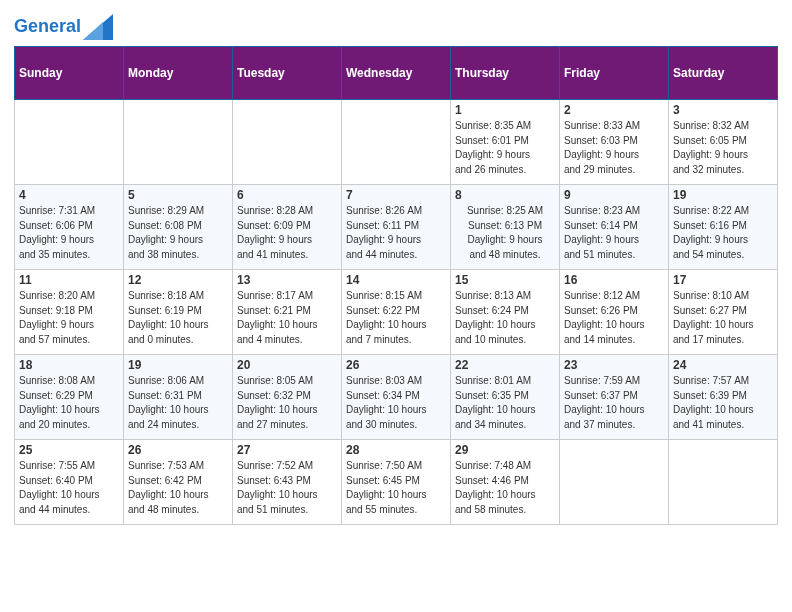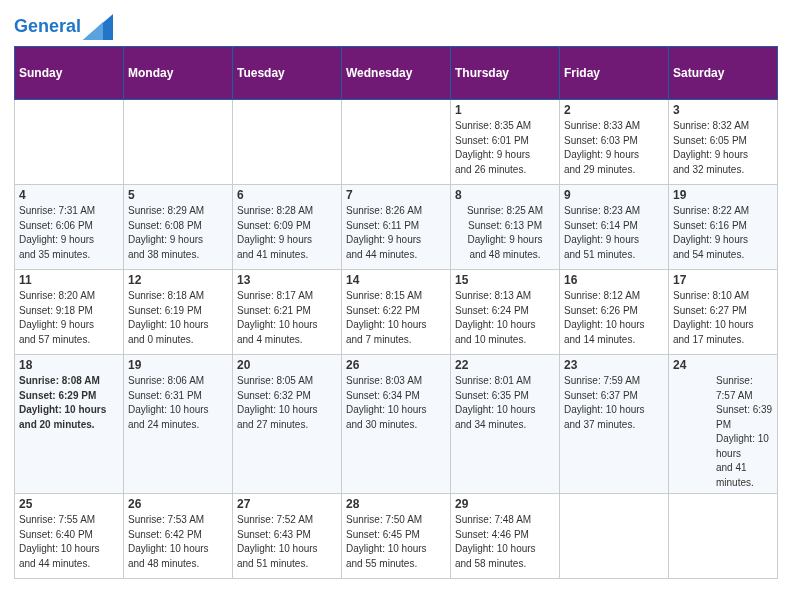--- a/index.html
+++ b/index.html
@@ -261,21 +261,21 @@
             <span class="day-number">17</span>
             <div class="day-info" style="white-space: pre-line;">Sunrise: 8:10 AM
 Sunset: 6:27 PM
 Daylight: 10 hours
 and 17 minutes.</div>
           </td>
         </tr>
         <tr>
           <td>
             <span class="day-number">18</span>
-            <div class="day-info" style="white-space: pre-line; font-weight: bold;">Sunrise: 8:08 AM
+            <div class="day-info" style="white-space: pre-line;">Sunrise: 8:08 AM
 Sunset: 6:29 PM
 Daylight: 10 hours
 and 20 minutes.</div>
           </td>
           <td>
             <span class="day-number">19</span>
             <div class="day-info" style="white-space: pre-line;">Sunrise: 8:06 AM
 Sunset: 6:31 PM
 Daylight: 10 hours
 and 24 minutes.</div>
@@ -303,21 +303,21 @@
           </td>
           <td>
             <span class="day-number">23</span>
             <div class="day-info" style="white-space: pre-line;">Sunrise: 7:59 AM
 Sunset: 6:37 PM
 Daylight: 10 hours
 and 37 minutes.</div>
           </td>
           <td>
             <span class="day-number">24</span>
-            <div class="day-info" style="white-space: pre-line; margin-left: 43px;">Sunrise: 7:57 AM
+            <div class="day-info" style="white-space: pre-line;">Sunrise: 7:57 AM
 Sunset: 6:39 PM
 Daylight: 10 hours
 and 41 minutes.</div>
           </td>
         </tr>
         <tr>
           <td>
             <span class="day-number">25</span>
             <div class="day-info" style="white-space: pre-line;">Sunrise: 7:55 AM
 Sunset: 6:40 PM

